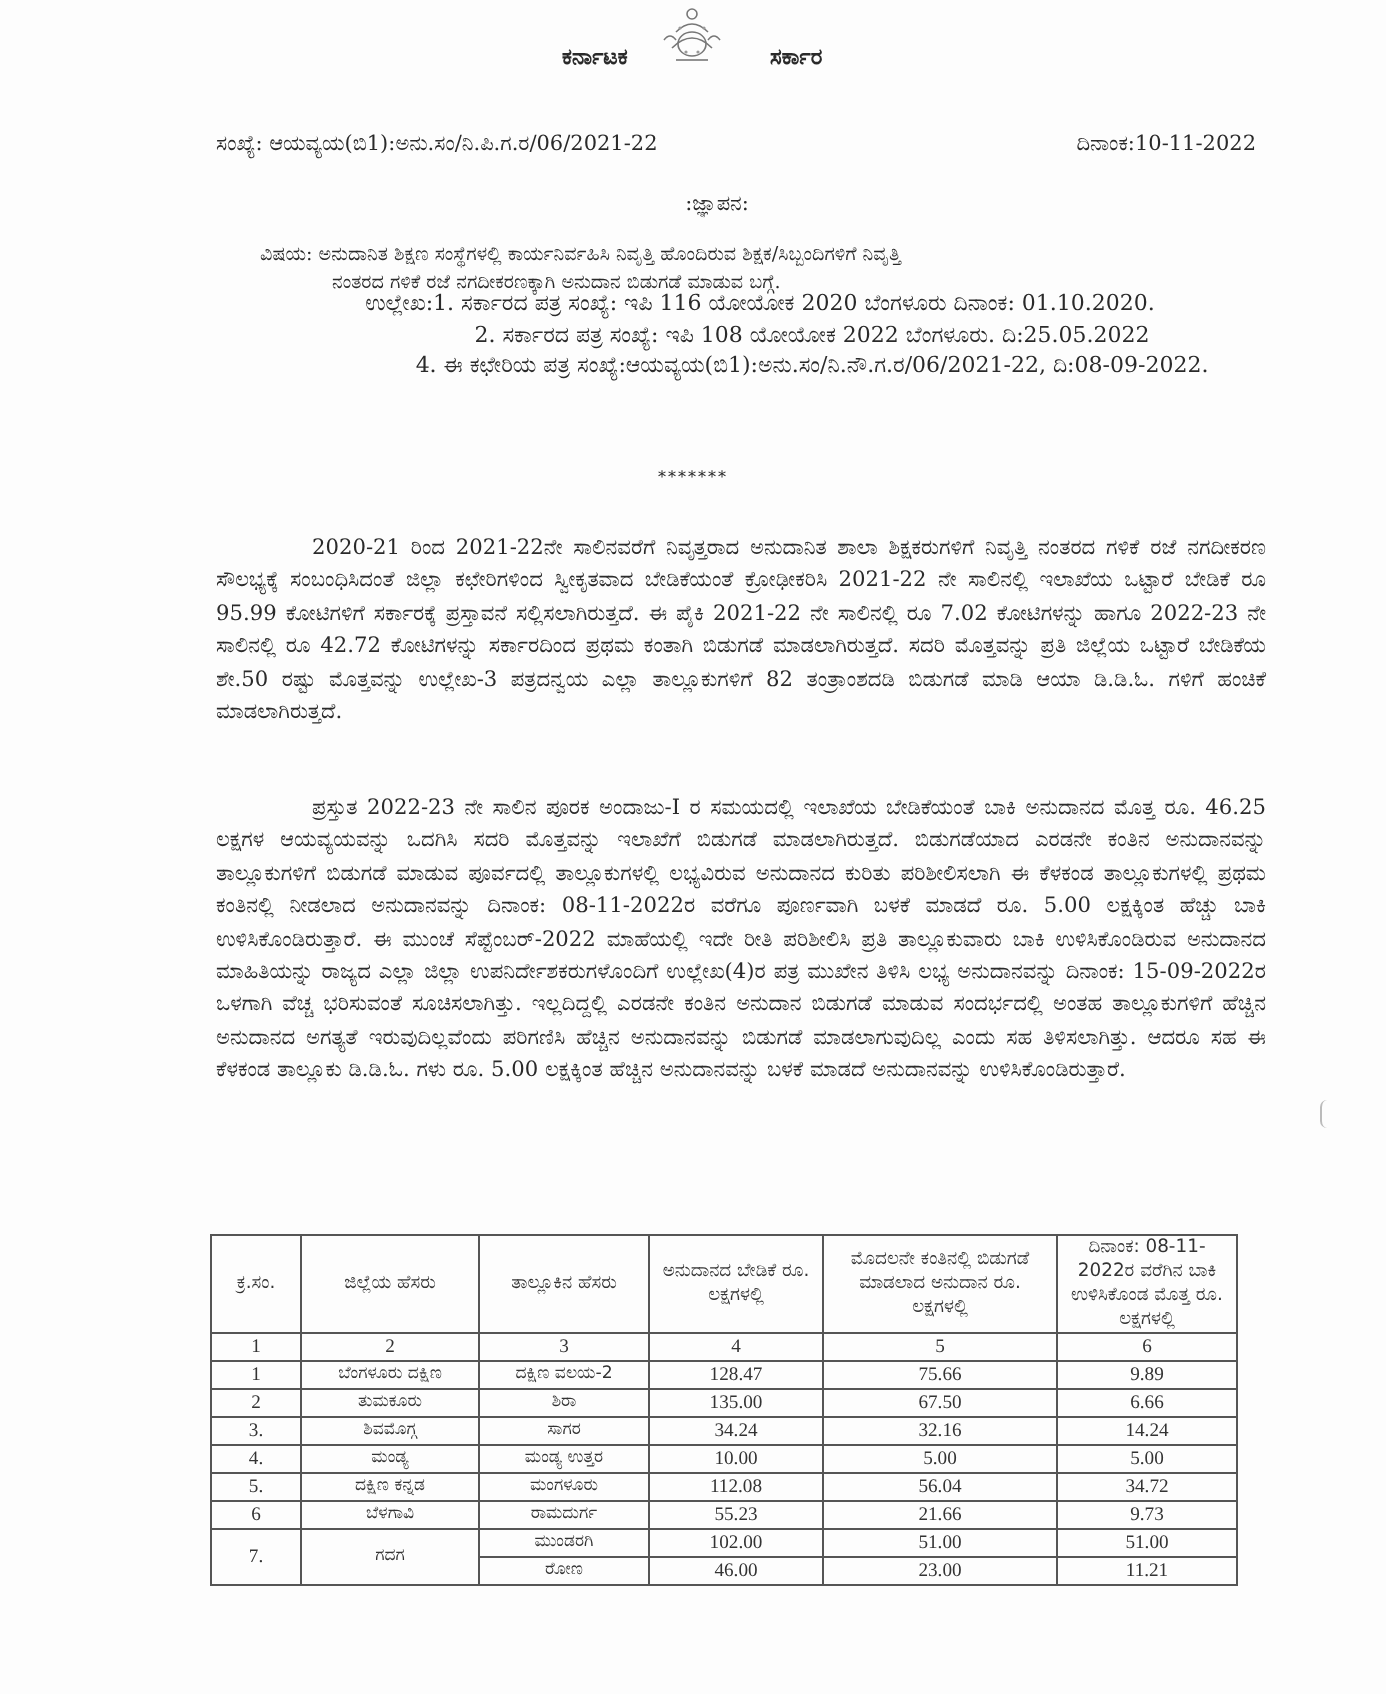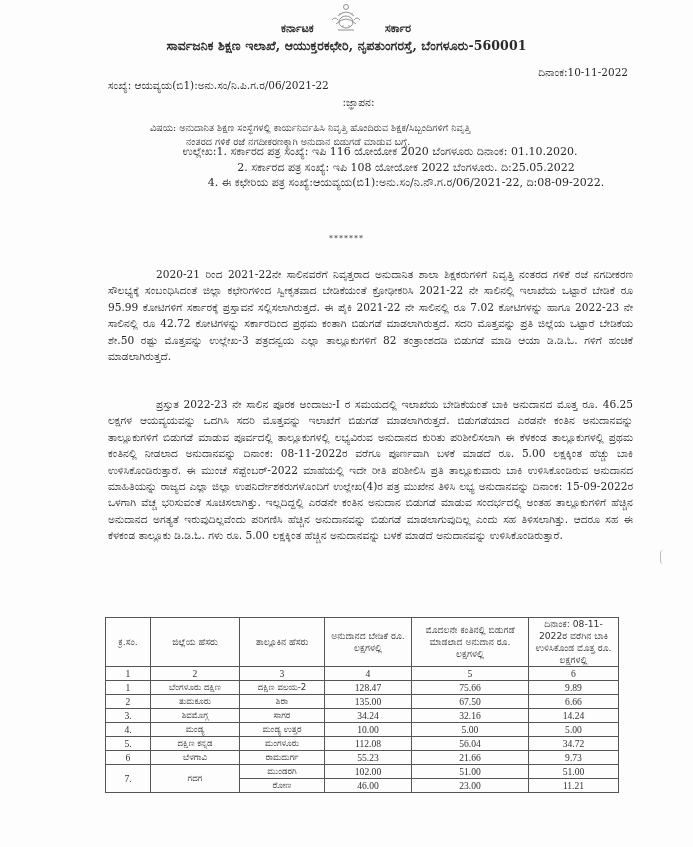--- a/index.html
+++ b/index.html
@@ -8,24 +8,24 @@
     font-family: "DejaVu Serif", "Liberation Serif", serif;
     color: #2a2a2a;
   }
   .page { position: absolute; left: 0; top: 0; width: 693px; height: 847px; background: #fdfdfd; }
   .emblem { position: absolute; left: 326px; top: 2px; width: 40px; height: 32px; }
   .gov-line { position: absolute; top: 20px; left: 0; width: 693px; height: 18px; font-size: 11px; font-weight: bold; padding-left: 36px; }
   .gov-left { position: absolute; left: 281px; top: 2px; }
   .gov-right { position: absolute; left: 385px; top: 2px; }
   .dept { position: absolute; top: 38px; left: 0; width: 693px; text-align: center; font-size: 12.5px; font-weight: bold; letter-spacing: 0.1px; }
   .ref-row { position: absolute; top: 66px; left: 108px; width: 520px; font-size: 10.5px; }
-  .ref-no { position: absolute; left: 0; top: 0; margin-top: 13px; }
+  .ref-no { position: absolute; left: 0; top: 0; }
   .ref-date { position: absolute; right: 0; top: 0; }
   .notice-title { position: absolute; top: 96px; left: 12px; width: 693px; text-align: center; font-size: 10.5px; }
-  .subject { position: absolute; top: 121px; left: 130px; width: 490px; font-size: 9.6px; line-height: 14px; margin-left: 20px; }
+  .subject { position: absolute; top: 121px; left: 130px; width: 490px; font-size: 9.6px; line-height: 14px; }
   .subject .indent { padding-left: 36px; display: block; }
   .refs { position: absolute; top: 144px; left: 130px; width: 500px; font-size: 11px; line-height: 15.5px; text-align: center; }
   .refs .ref-item { display: block; padding-left: 52px; }
   .refs .ref-item.first { padding-left: 0; }
   .stars { position: absolute; top: 234px; left: 0; width: 693px; text-align: center; font-size: 8px; letter-spacing: 1px; }
   .para { position: absolute; left: 108px; width: 525px; font-size: 10.6px; line-height: 16.4px; text-align: justify; text-indent: 48px; margin-top: 16px; }
   .para1 { top: 250px; }
   .para2 { top: 380px; }
   table.grant {
     position: absolute; left: 105px; top: 617px; width: 514px;
@@ -58,21 +58,20 @@
       <circle cx="17" cy="24" r="0.8"></circle>
         <circle cx="23" cy="24" r="0.8"></circle>
     </g>
   </svg>
 
   <div class="gov-line">
     <span class="gov-left">ಕರ್ನಾಟಕ</span>
     <span class="gov-right">ಸರ್ಕಾರ</span>
   </div>
 
-  <div class="dept">ಸಾರ್ವಜನಿಕ ಶಿಕ್ಷಣ ಇಲಾಖೆ, ಆಯುಕ್ತರಕಛೇರಿ, ನೃಪತುಂಗರಸ್ತೆ, ಬೆಂಗಳೂರು-560001</div>
 
   <div class="ref-row">
     <span class="ref-no">ಸಂಖ್ಯೆ: ಆಯವ್ಯಯ(ಬಿ1):ಅನು.ಸಂ/ನಿ.ಪಿ.ಗ.ರ/06/2021-22</span>
     <span class="ref-date">ದಿನಾಂಕ:10-11-2022</span>
   </div>
 
   <div class="notice-title">:ಜ್ಞಾಪನ:</div>
 
   <div class="subject">
     <span>ವಿಷಯ: ಅನುದಾನಿತ ಶಿಕ್ಷಣ ಸಂಸ್ಥೆಗಳಲ್ಲಿ ಕಾರ್ಯನಿರ್ವಹಿಸಿ ನಿವೃತ್ತಿ ಹೊಂದಿರುವ ಶಿಕ್ಷಕ/ಸಿಬ್ಬಂದಿಗಳಿಗೆ ನಿವೃತ್ತಿ</span>

